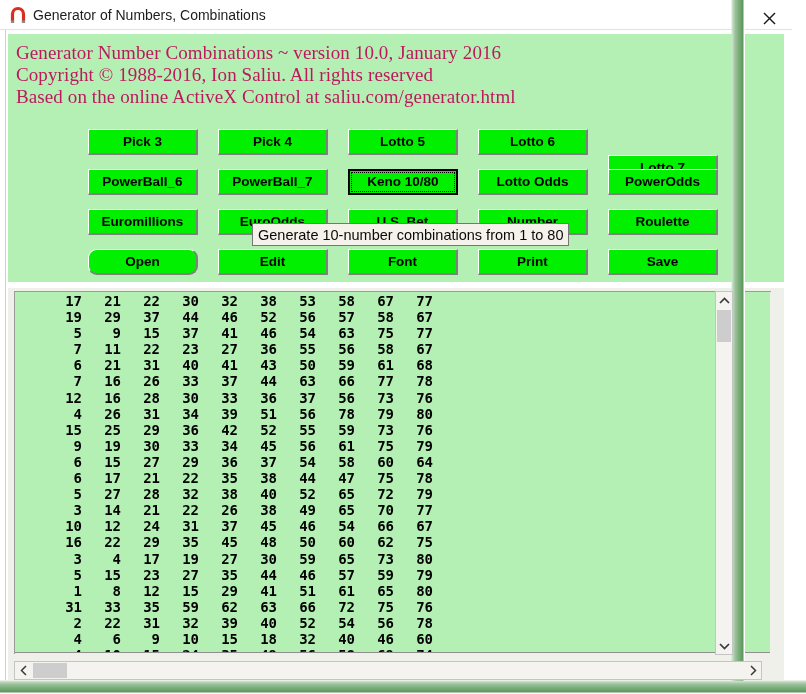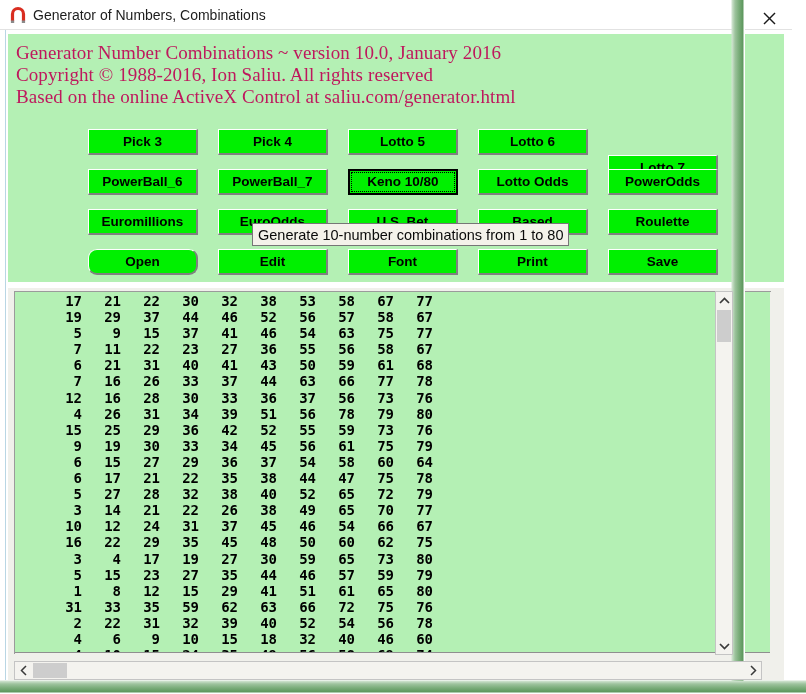--- a/index.html
+++ b/index.html
@@ -315,21 +315,21 @@
         <div class="btn" style="left: 470px; top: 95px;"><span>Lotto 6</span></div>
         <div class="btn" style="left: 600px; top: 95px; margin-top: 26px;"><span>Lotto 7</span></div>
         <div class="btn" style="left: 80px; top: 135px;"><span>PowerBall_6</span></div>
         <div class="btn" style="left: 210px; top: 135px;"><span>PowerBall_7</span></div>
         <div class="btn focused" style="left: 340px; top: 135px;"><span>Keno 10/80</span><span class="focus-ring"></span></div>
         <div class="btn" style="left: 470px; top: 135px;"><span>Lotto Odds</span></div>
         <div class="btn" style="left: 600px; top: 135px;"><span>PowerOdds</span></div>
         <div class="btn" style="left: 80px; top: 175px;"><span>Euromillions</span></div>
         <div class="btn" style="left: 210px; top: 175px;"><span>EuroOdds</span></div>
         <div class="btn" style="left: 340px; top: 175px;"><span>U.S. Bet</span></div>
-        <div class="btn" style="left: 470px; top: 175px;"><span>Based</span></div>
+        <div class="btn" style="left: 470px; top: 175px;"><span>Number</span></div>
         <div class="btn" style="left: 600px; top: 175px;"><span>Roulette</span></div>
         <div class="btn" style="left: 80px; top: 215px; border-radius: 9px;"><span>Open</span></div>
         <div class="btn" style="left: 210px; top: 215px;"><span>Edit</span></div>
         <div class="btn" style="left: 340px; top: 215px;"><span>Font</span></div>
         <div class="btn" style="left: 470px; top: 215px;"><span>Print</span></div>
         <div class="btn" style="left: 600px; top: 215px;"><span>Save</span></div>
       </div>
   </div>
 
   <div class="tooltip">Generate 10-number combinations from 1 to 80</div>

